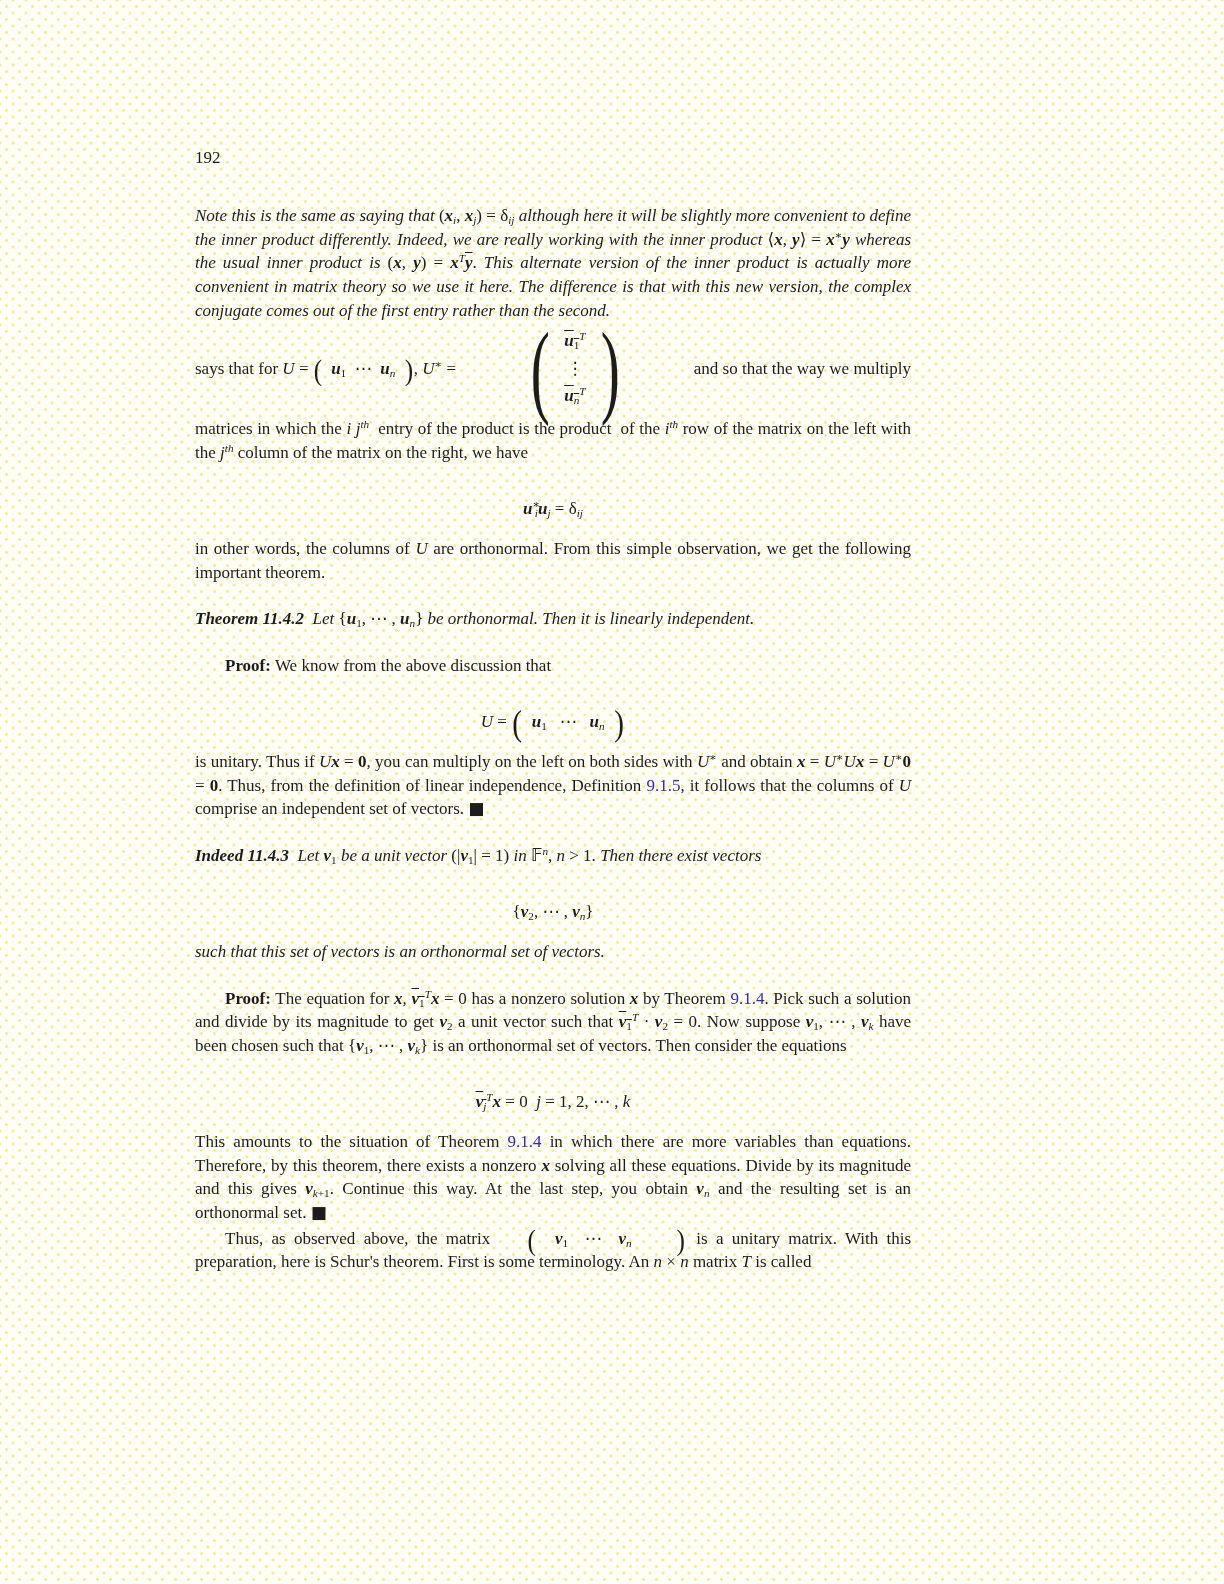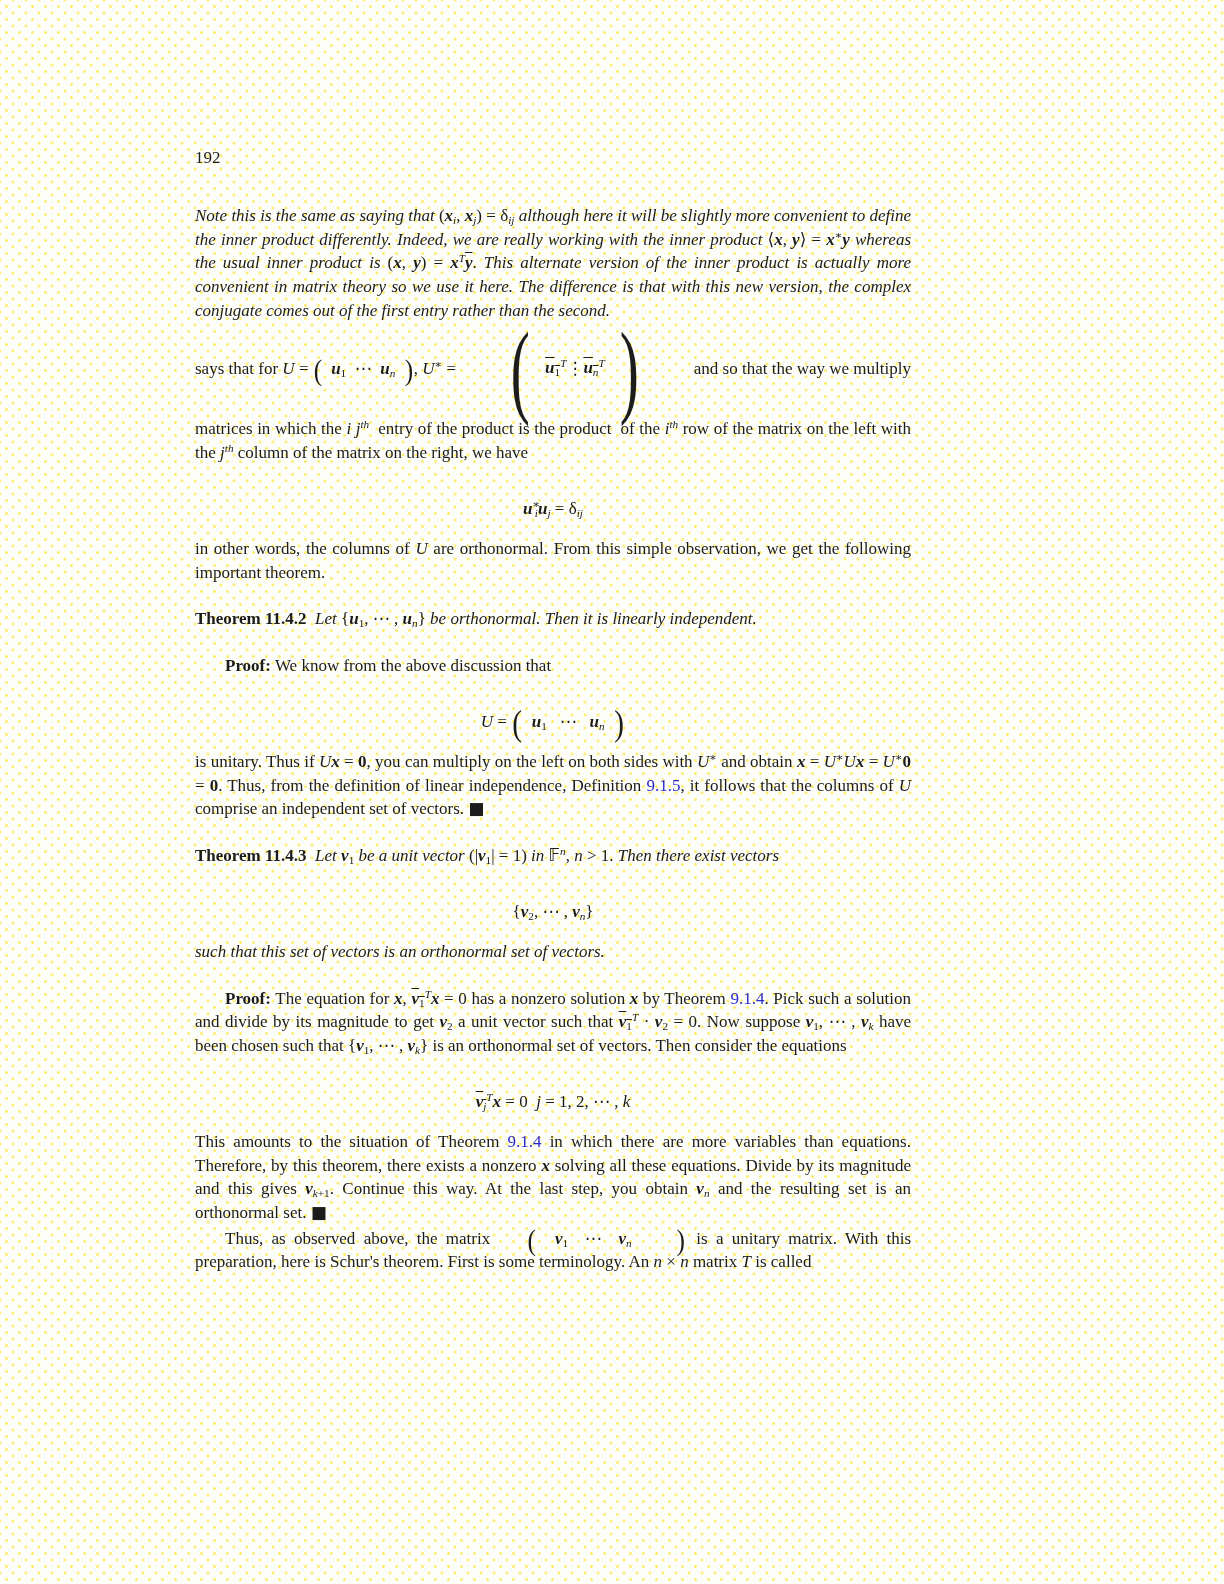--- a/index.html
+++ b/index.html
@@ -32,23 +32,23 @@
   .link { cursor: pointer; }
   .paren1 { display: inline-block; font-size: 1.75em; line-height: 0; vertical-align: middle;
             transform: scaleX(0.85); font-weight: 400; }
   .paren2 { display: inline-block; font-size: 2.15em; line-height: 0; vertical-align: middle;
             transform: scaleX(0.8); font-weight: 400; }
   .mrow { display: flex; align-items: center; justify-content: space-between; margin: 4px 0 6px 0; }
   .mrow .seg { white-space: nowrap; }
   .colmatrix { display: inline-flex; align-items: center; }
   .bigparen { font-size: 104px; line-height: 0.82; display: inline-block;
               transform: scaleX(0.55); font-weight: 300; }
-  .mcol { display: flex; align-items: center; row-gap: 8px; padding: 0 7px; }
+  .mcol { display: flex; flex-direction: column; align-items: center; row-gap: 8px; padding: 0 7px; }
   .mcol .mcell { line-height: 1.1; }
-  .theorem .thlabel { font-weight: bold; margin-right: 0.5em; }
+  .theorem .thlabel { font-weight: bold; margin-right: 0.5em; font-style: italic; }
 </style>
 </head>
 <body style="color: rgb(28, 28, 28);">
 
 <div class="sheet">
 
   <div class="pagehead">
     <span>192</span>
   </div>
 
@@ -76,21 +76,21 @@
   <p>in other words, the columns of <i>U</i> are orthonormal. From this simple observation, we get the following important theorem.</p>
 
   <p class="sp theorem"><span class="thlabel">Theorem 11.4.2</span><span><i>Let</i> {<b class="m">u</b><sub>1</sub>, <span class="sym">⋯</span> , <b class="m">u</b><sub><i>n</i></sub>} <i>be orthonormal. Then it is linearly independent.</i></span></p>
 
   <p class="sp indent"><b>Proof:</b> We know from the above discussion that</p>
 
   <p class="eq"><i>U</i> = <span class="paren2">(</span>&nbsp; <b class="m">u</b><sub>1</sub> &nbsp; <span class="sym">⋯</span> &nbsp; <b class="m">u</b><sub><i>n</i></sub> &nbsp;<span class="paren2">)</span></p>
 
   <p>is unitary. Thus if <i>U</i><b class="m">x</b> = <b>0</b>, you can multiply on the left on both sides with <i>U</i><sup>∗</sup> and obtain <b class="m">x</b> = <i>U</i><sup>∗</sup><i>U</i><b class="m">x</b> = <i>U</i><sup>∗</sup><b>0</b> = <b>0</b>. Thus, from the definition of linear independence, Definition <span class="link" style="color: rgb(43, 43, 203);">9.1.5</span>, it follows that the columns of <i>U</i> comprise an independent set of vectors. <span class="sym">■</span></p>
 
-  <p class="sp theorem"><span class="thlabel">Theorem 11.4.3</span><span><i>Let</i> <b class="m">v</b><sub>1</sub> <i>be a unit vector</i> (|<b class="m">v</b><sub>1</sub>| = 1) <i>in</i> <span class="sym">𝔽</span><sup><i>n</i></sup>, <i>n</i> &gt; 1. <i>Then there exist vectors</i></span></p>
+  <p class="sp theorem"><span class="thlabel">Indeed 11.4.3</span><span><i>Let</i> <b class="m">v</b><sub>1</sub> <i>be a unit vector</i> (|<b class="m">v</b><sub>1</sub>| = 1) <i>in</i> <span class="sym">𝔽</span><sup><i>n</i></sup>, <i>n</i> &gt; 1. <i>Then there exist vectors</i></span></p>
 
   <p class="eq">{<b class="m">v</b><sub>2</sub>, <span class="sym">⋯</span> , <b class="m">v</b><sub><i>n</i></sub>}</p>
 
   <p><i>such that this set of vectors is an orthonormal set of vectors.</i></p>
 
   <p class="sp indent"><b>Proof:</b> The equation for <b class="m">x</b>, <span class="ov"><b class="m">v</b><sub>1</sub></span><sup><i>T</i></sup><b class="m">x</b> = 0 has a nonzero solution <b class="m">x</b> by Theorem <span class="link" style="color: rgb(43, 43, 203);">9.1.4</span>. Pick such a solution and divide by its magnitude to get <b class="m">v</b><sub>2</sub> a unit vector such that <span class="ov"><b class="m">v</b><sub>1</sub></span><sup><i>T</i></sup> · <b class="m">v</b><sub>2</sub> = 0. Now suppose <b class="m">v</b><sub>1</sub>, <span class="sym">⋯</span> , <b class="m">v</b><sub><i>k</i></sub> have been chosen such that {<b class="m">v</b><sub>1</sub>, <span class="sym">⋯</span> , <b class="m">v</b><sub><i>k</i></sub>} is an orthonormal set of vectors. Then consider the equations</p>
 
   <p class="eq"><span class="ov"><b class="m">v</b><sub><i>j</i></sub></span><sup><i>T</i></sup><b class="m">x</b> = 0 <i>j</i> = 1, 2, <span class="sym">⋯</span> , <i>k</i></p>
 
   <p>This amounts to the situation of Theorem <span class="link" style="color: rgb(43, 43, 203);">9.1.4</span> in which there are more variables than equations. Therefore, by this theorem, there exists a nonzero <b class="m">x</b> solving all these equations. Divide by its magnitude and this gives <b class="m">v</b><sub><i>k</i>+1</sub>. Continue this way. At the last step, you obtain <b class="m">v</b><sub><i>n</i></sub> and the resulting set is an orthonormal set. <span class="sym">■</span></p>

